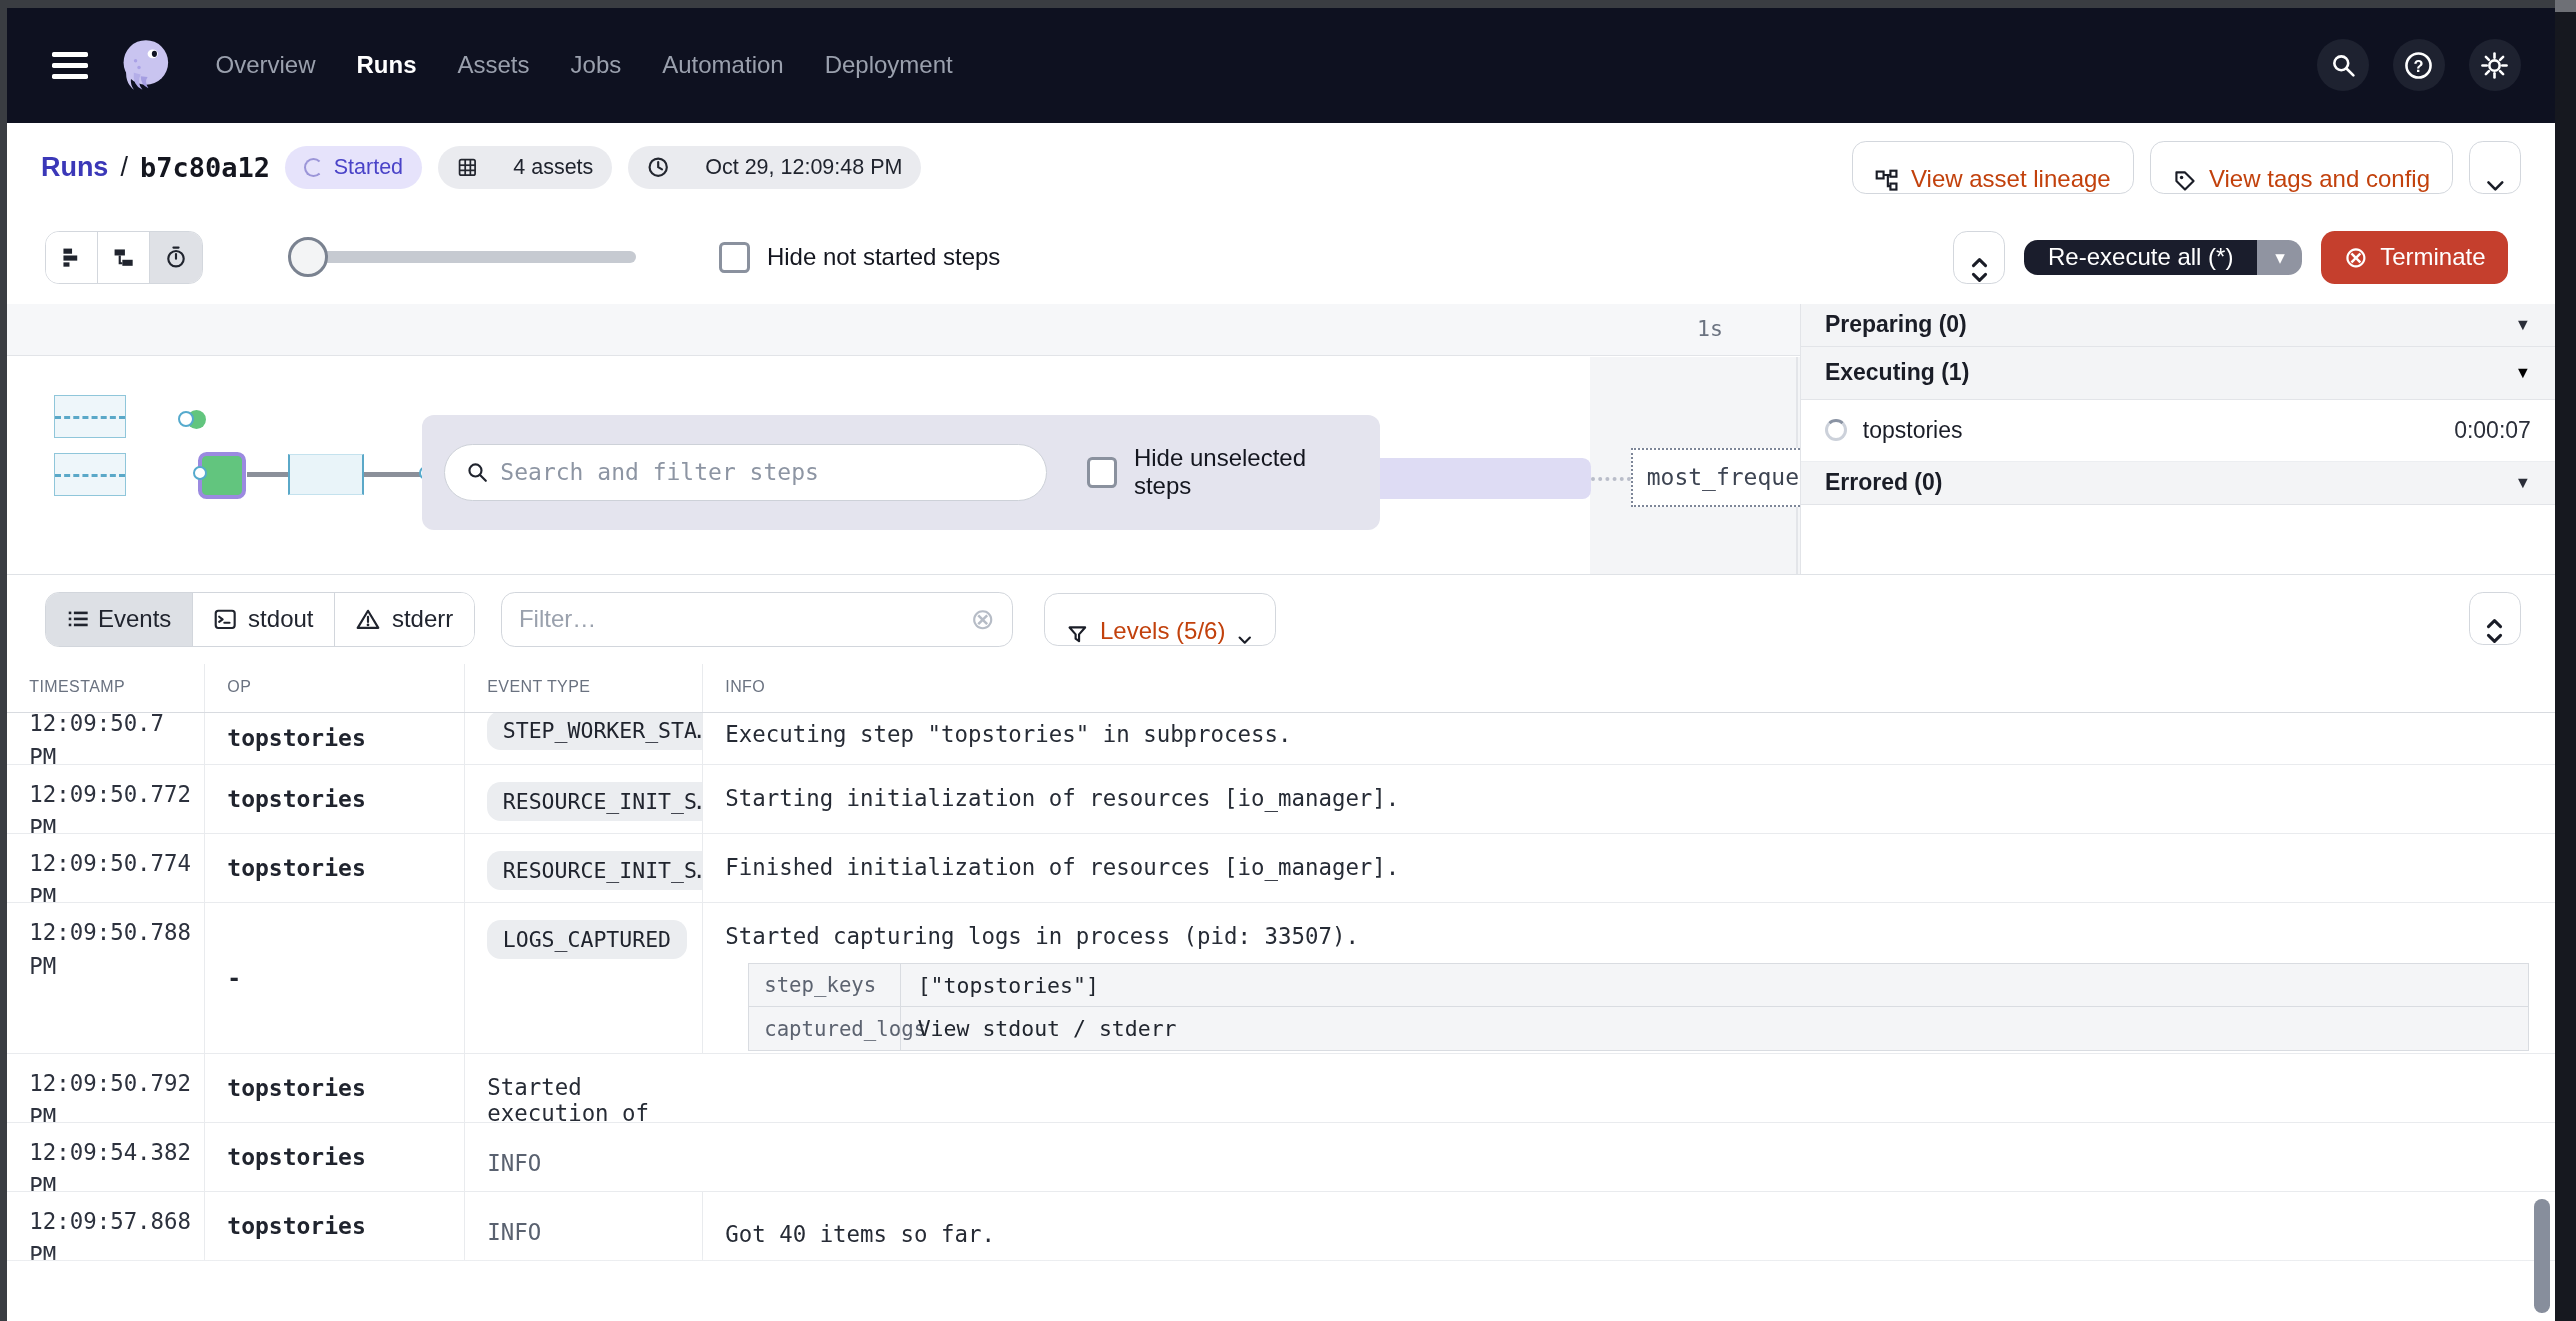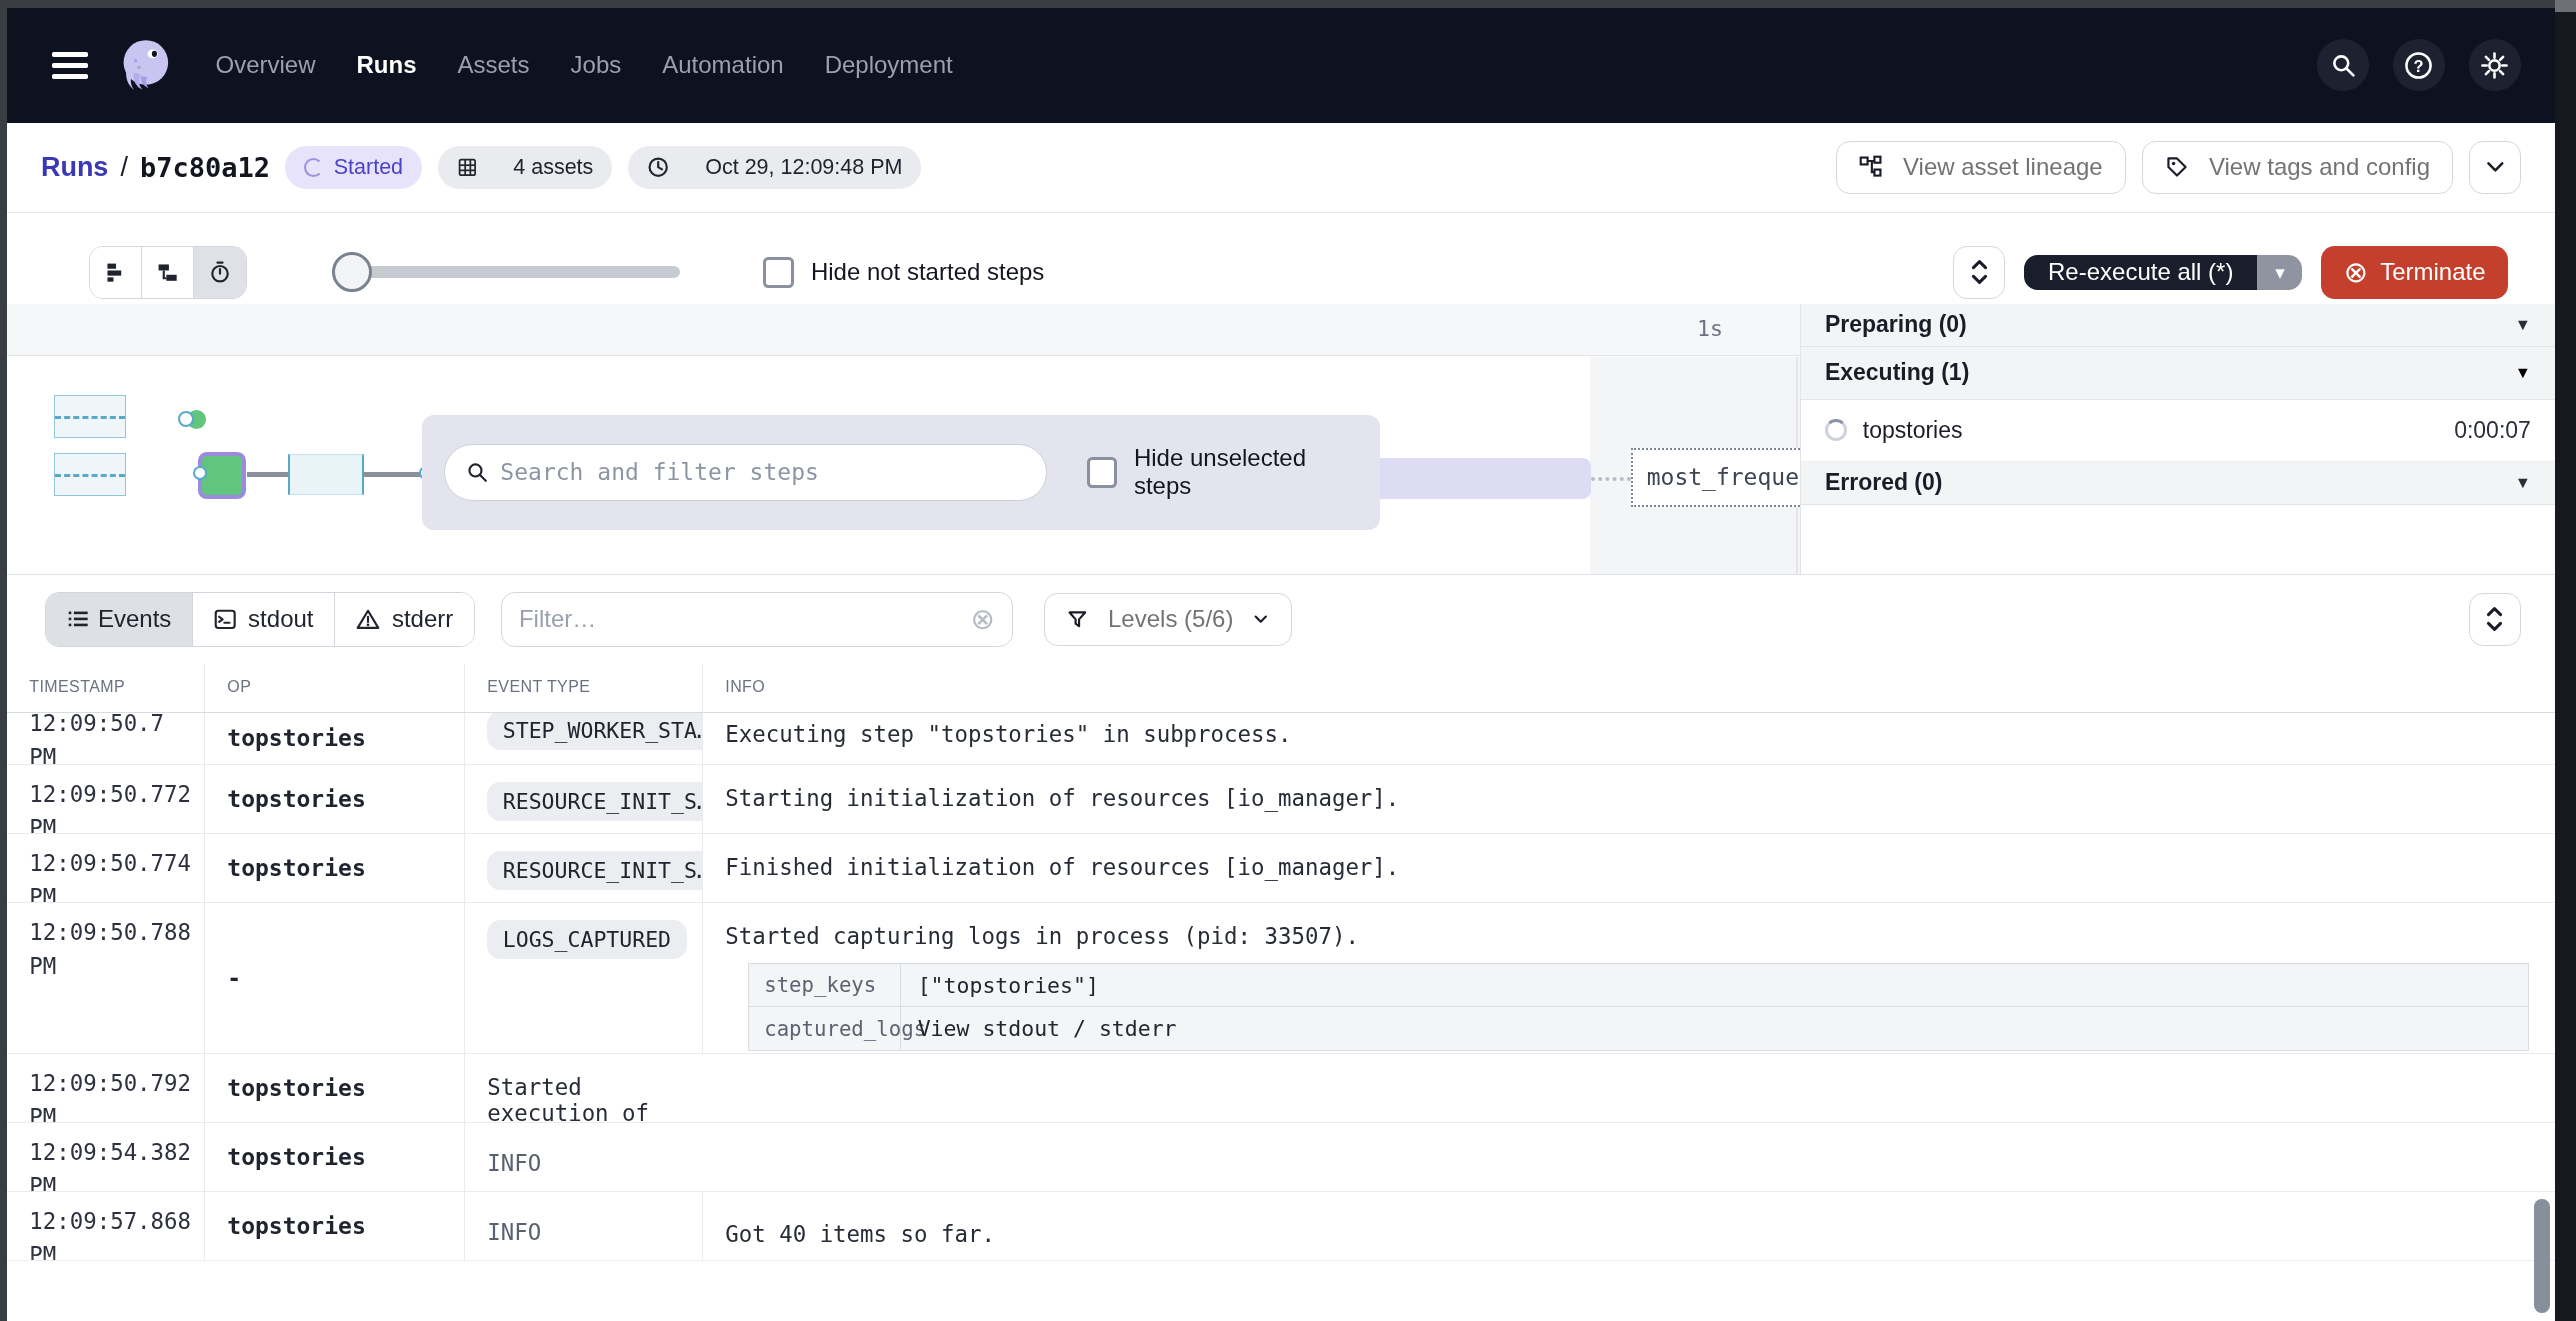--- a/index.html
+++ b/index.html
@@ -23,25 +23,25 @@
   
   .crumbrow { position:absolute; left:0; top:115px; width:100%; height:90px; background:#fff; border-bottom:1.7px solid #e5e7ea; display:flex; align-items:center; padding:0 34px; }
   .crumb-root { font-size:27px; font-weight:bold; color:#3b38b8; cursor:pointer; }
   .crumb-sep { font-size:27px; color:#1a1d27; margin:0 12px; }
   .crumb-id { font-size:27px; font-weight:bold; color:#14161f; }
   .badge { height:43px; border-radius:21.5px; display:inline-flex; align-items:center; gap:10.3px; padding:0 19px; font-size:21.5px; margin-left:15.5px; }
   .badge.purple { background:#e6e3fb; color:#4a43c8; }
   .badge.gray { background:#eaebef; color:#20242e;gap:36px; }
   .spin-ring { width:19px; height:19px; border-radius:50%; border:2.6px solid #9b95d8; border-right-color:transparent; }
   .crumb-actions { margin-left:auto; display:flex; gap:15.5px; align-items:center; }
-  .wbtn { height:53px; background:#fff; border:1.7px solid #d3d7dd; border-radius:13.8px; display:inline-flex; align-items:center; gap:20px; padding:0 22.4px; font-size:24px; color:#737373; cursor:pointer; }
+  .wbtn { height:53px; background:#fff; border:1.7px solid #d3d7dd; border-radius:13.8px; display:inline-flex; align-items:flex-end; gap:12px; padding:0 22.4px; font-size:24px; color:#c2410c; cursor:pointer; }
   .wbtn.square { width:52px; padding:0; justify-content:center; }
 
   
-  .toolbar { position:absolute; left:0; top:219px; width:100%; height:91px; background:#fff; display:flex; align-items:center;padding-left:44px; }
+  .toolbar { position:absolute; left:0; top:204px; width:100%; height:91px; background:#fff; display:flex; align-items:center; }
   .segg { display:flex; height:53px; margin-left:38px; border:1.7px solid #d3d7dd; border-radius:13.8px; overflow:hidden; }
   .segg .seg { width:52px; display:flex; align-items:center; justify-content:center; background:#fff; border-right:1.7px solid #d3d7dd; color:#20242e; cursor:pointer; }
   .segg .seg:last-child { border-right:none; }
   .segg .seg.active { background:#dfe1e6; }
   .slider { position:relative; width:345px; height:12px; background:#c6cad1; border-radius:6px; margin-left:88px; }
   .slider .knob { position:absolute; left:-3.4px; top:50%; transform:translateY(-50%); width:40px; height:40px; border-radius:50%; background:#f3f4f5; border:3.4px solid #7a8290; cursor:pointer; }
   .checkline { display:flex; align-items:center; gap:17px; cursor:pointer; }
   .checkbox { width:31px; height:31px; border:3.4px solid #8a919e; border-radius:5.2px; background:#fff; }
   .checkline .lbl { font-size:24px; color:#14161f; }
   .tb-right { margin-left:auto; margin-right:47px; display:flex; align-items:center; gap:19px; }

